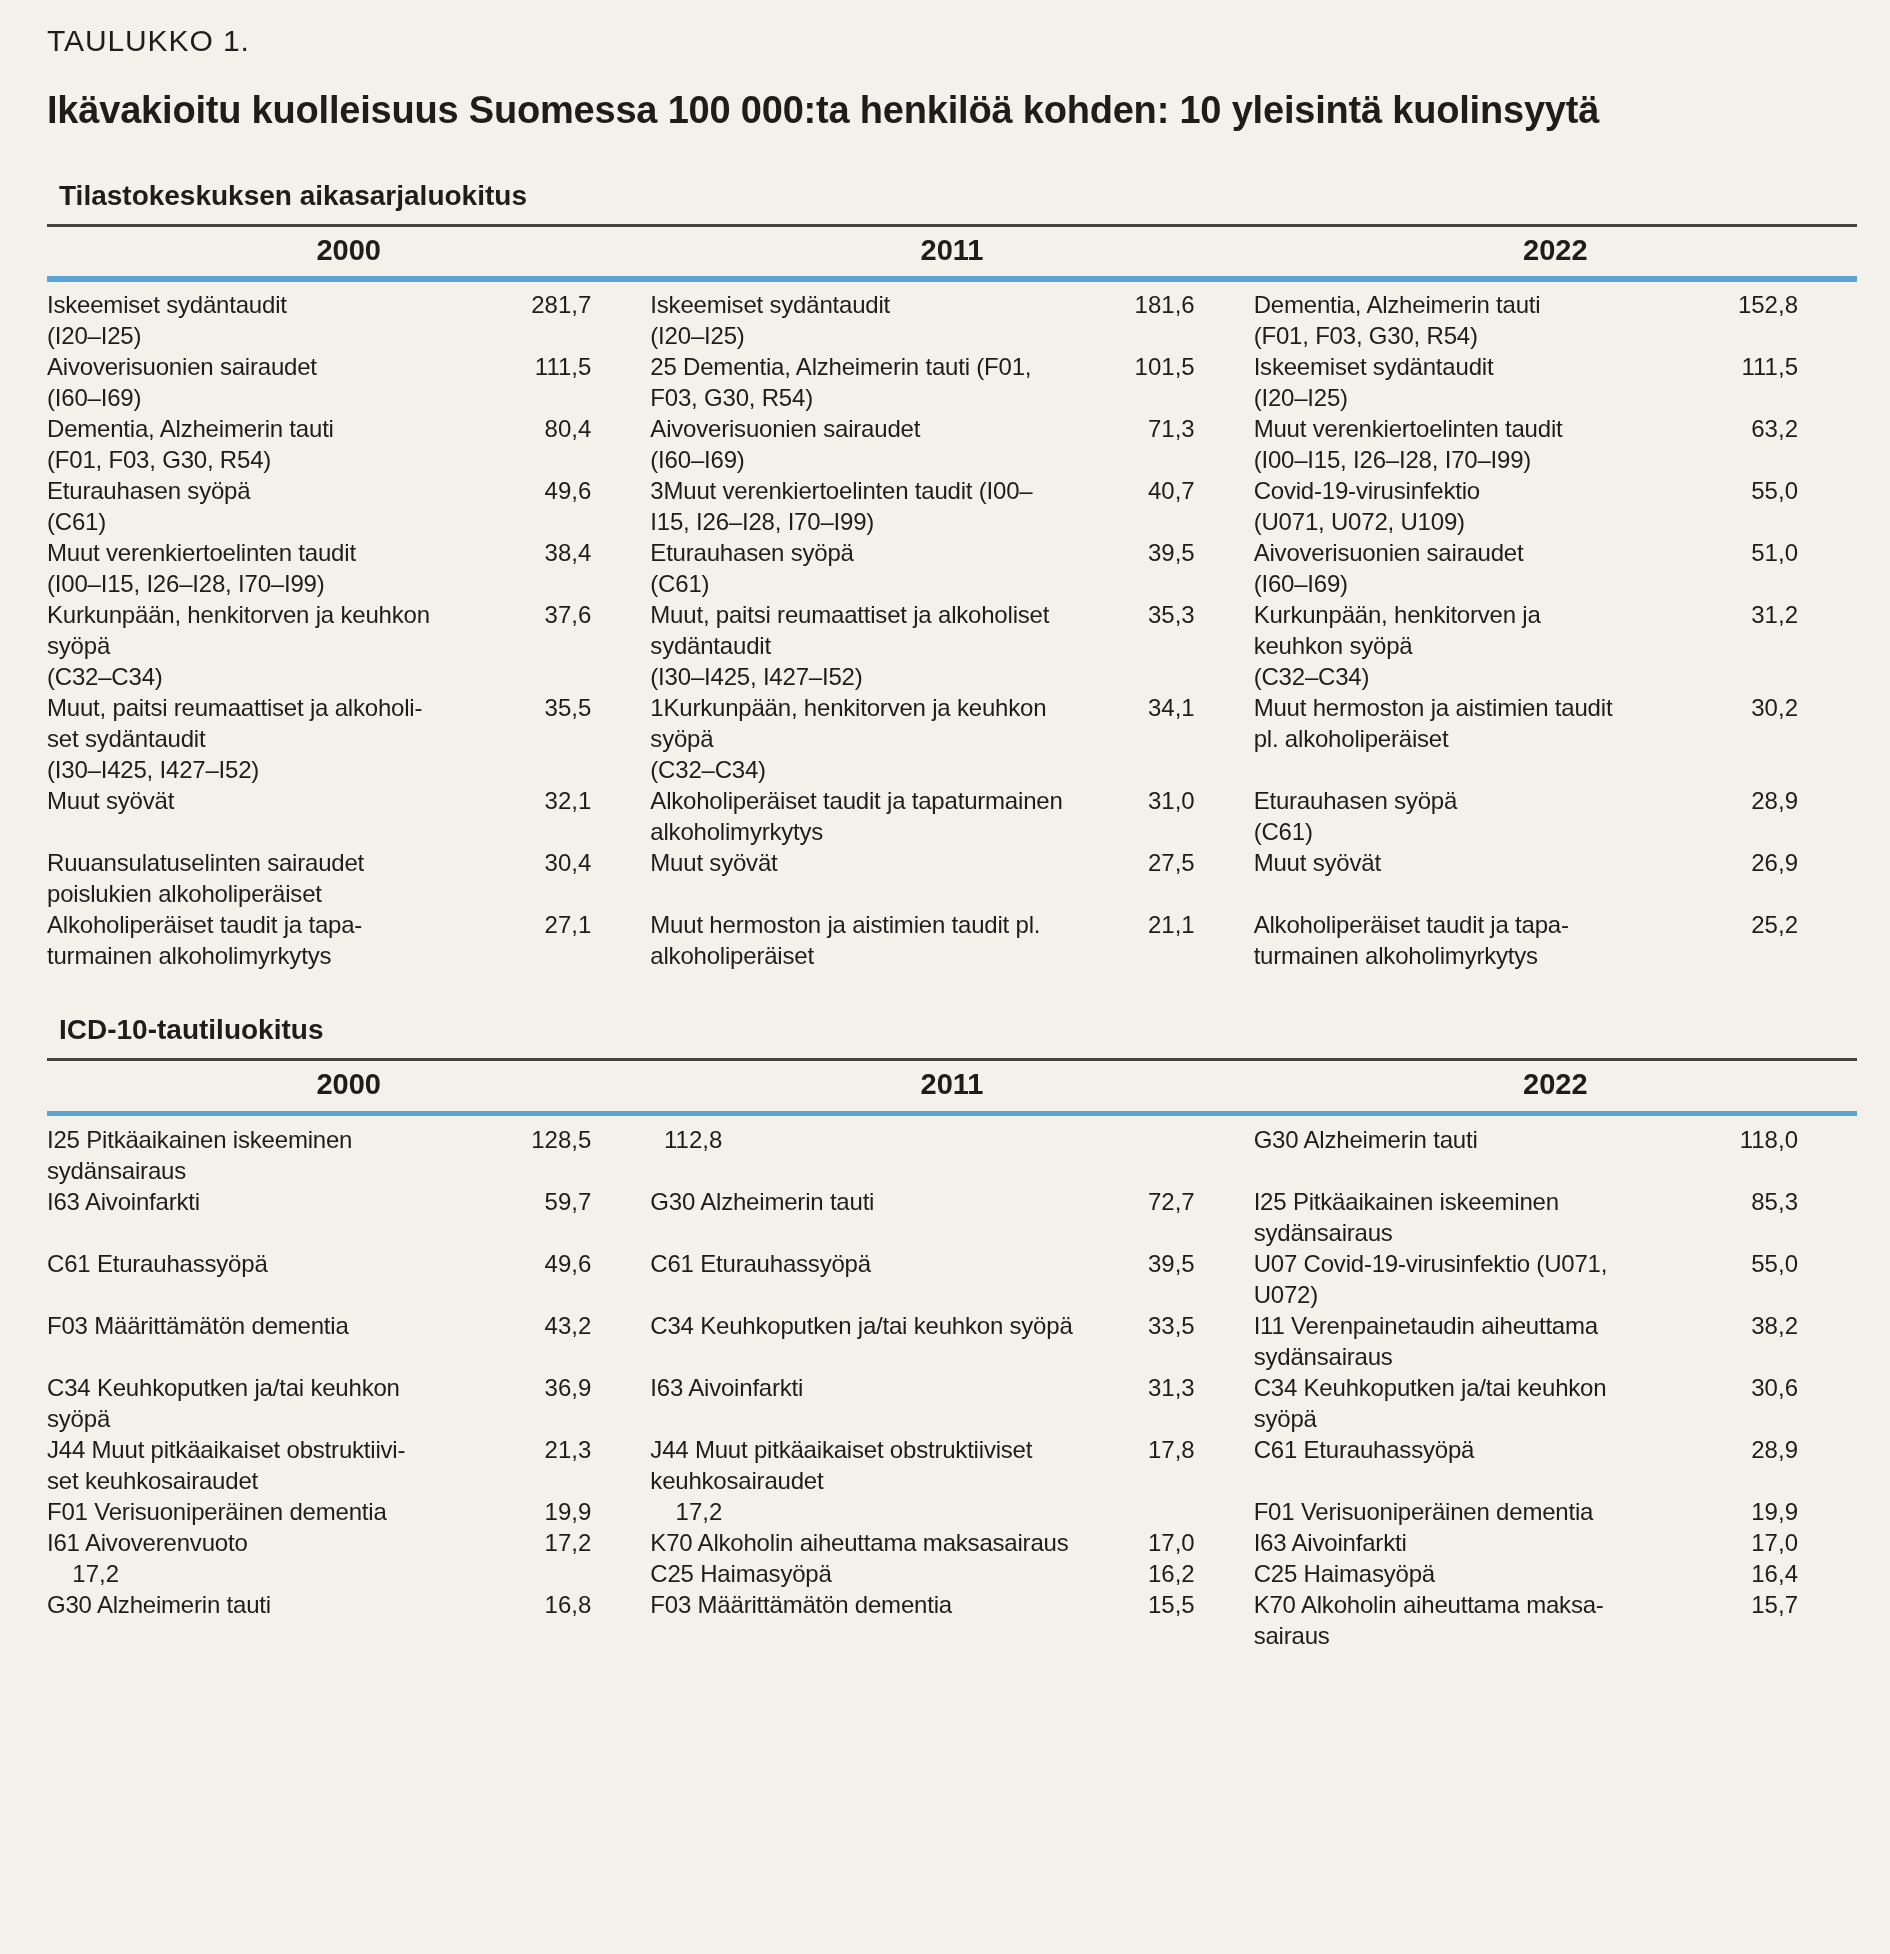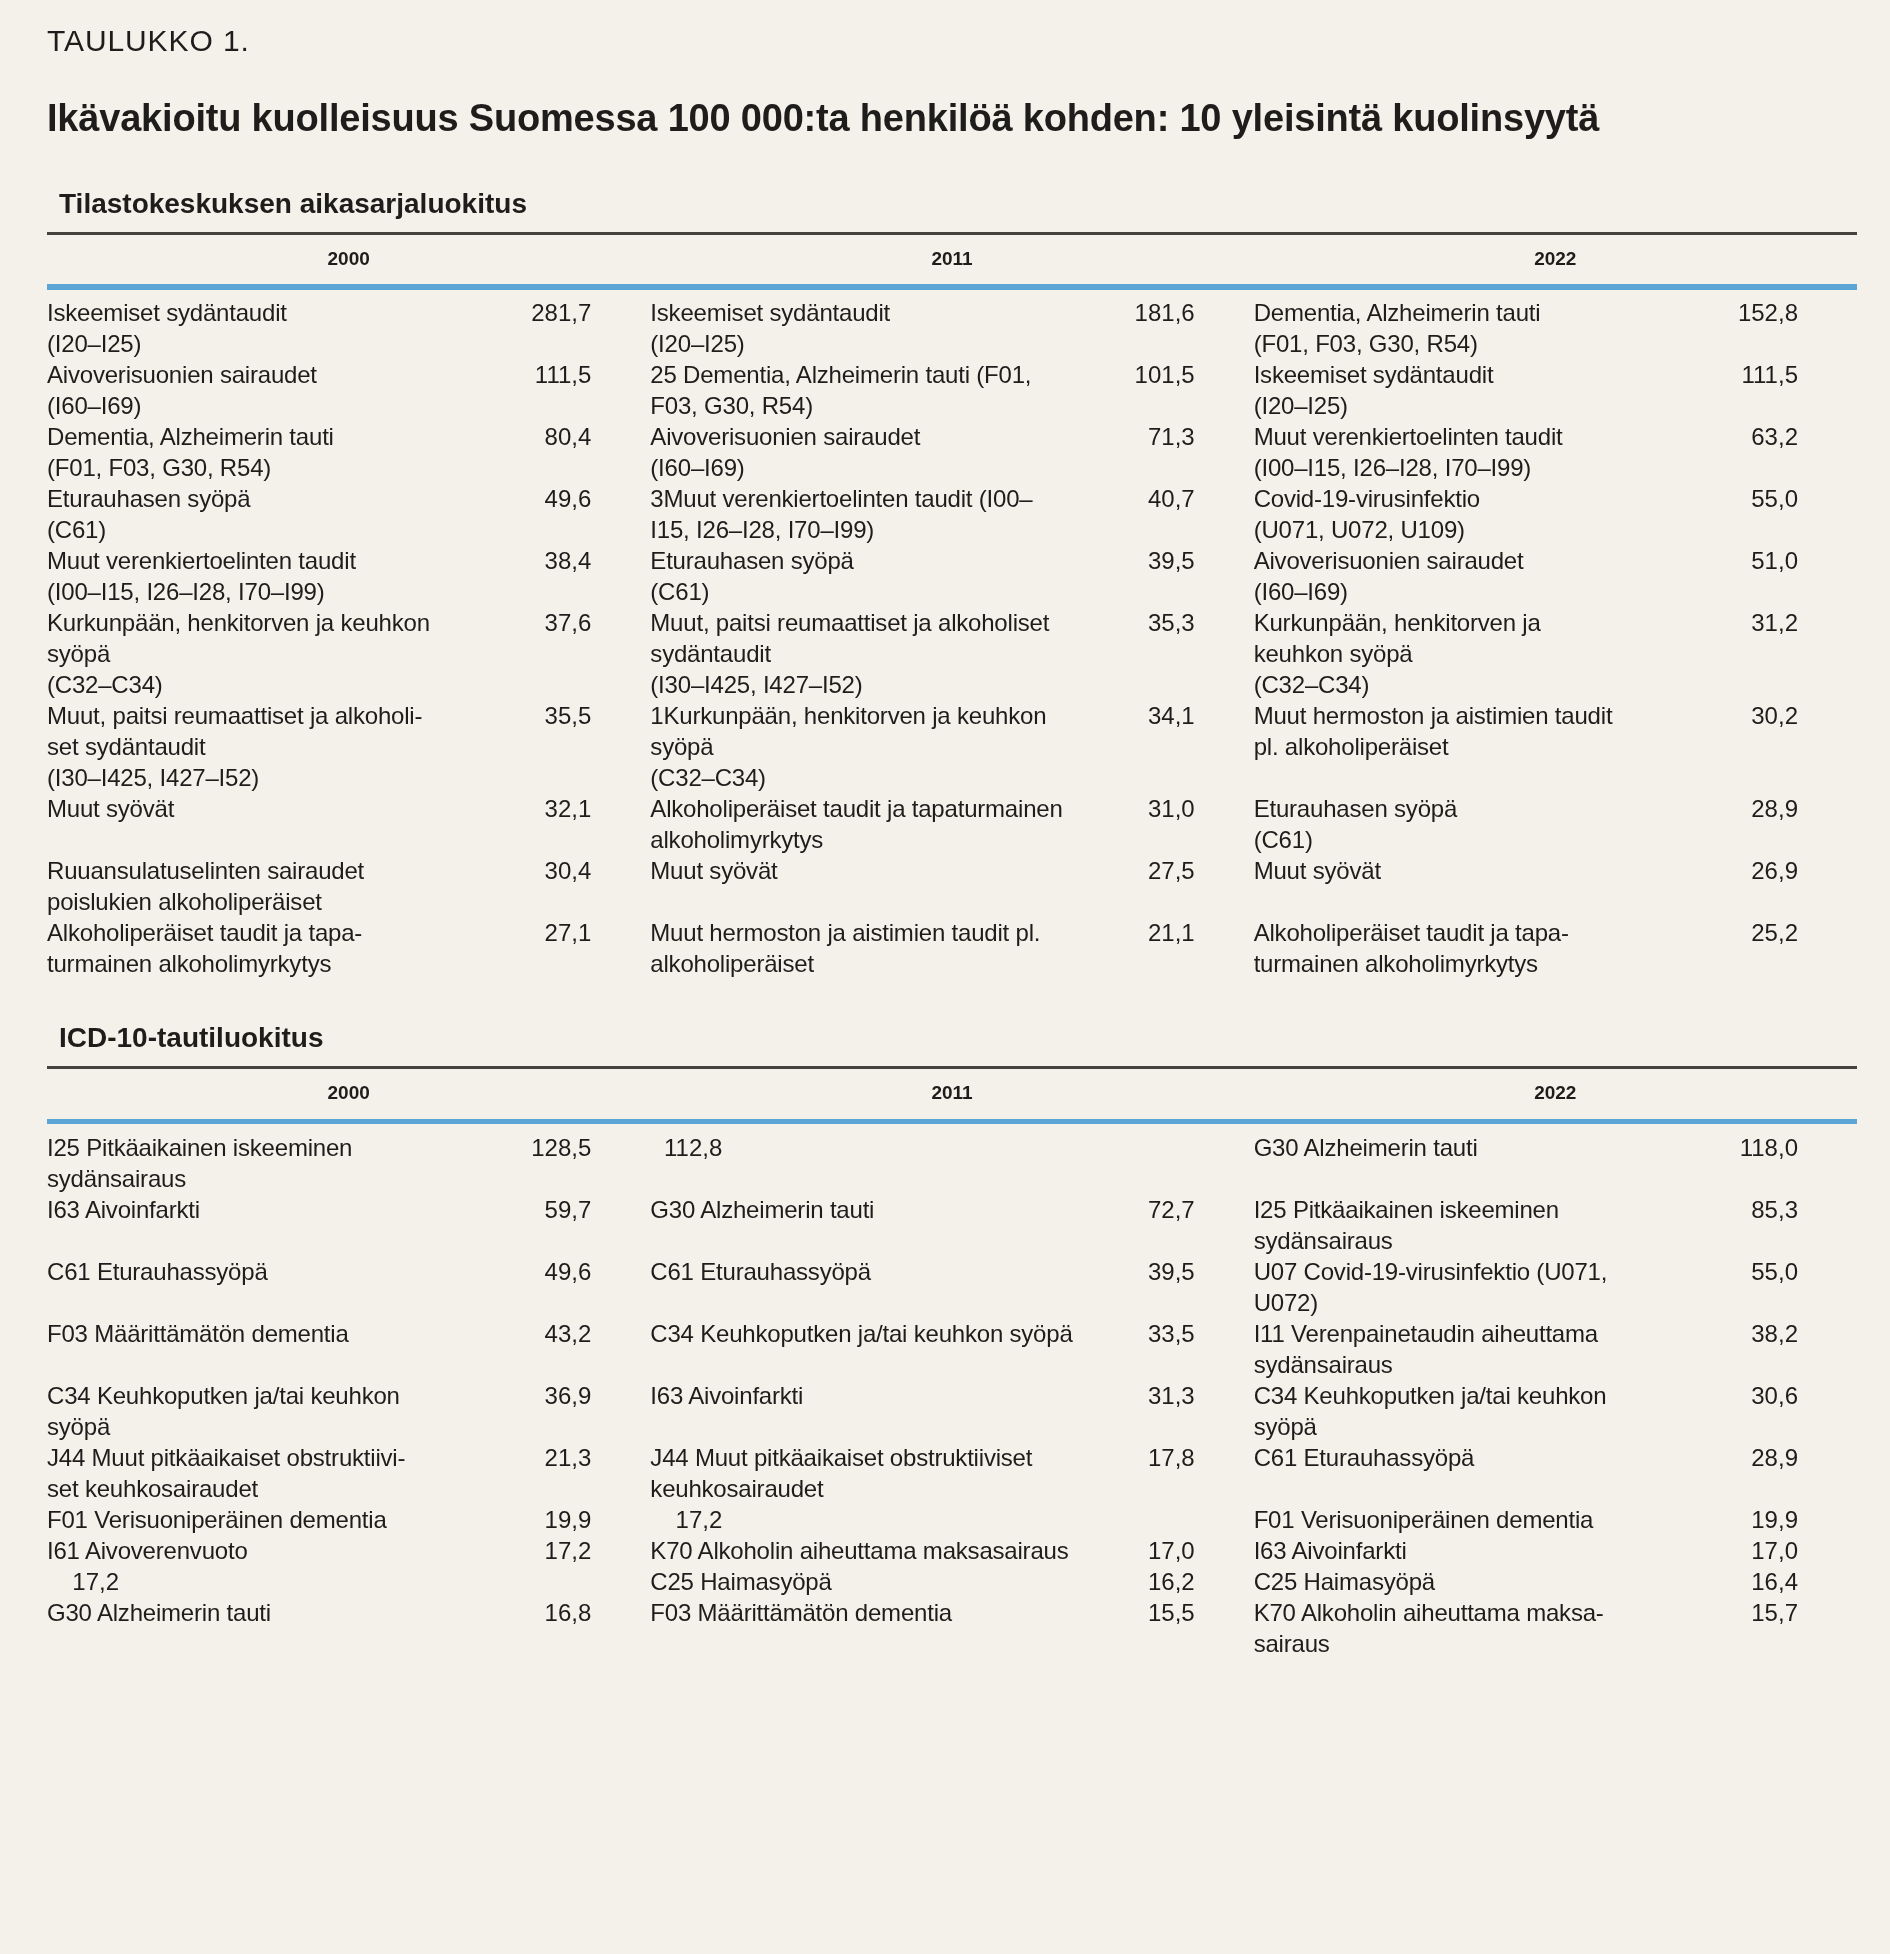--- a/index.html
+++ b/index.html
@@ -13,21 +13,21 @@
     font-family: "Liberation Sans", sans-serif;
   }
   .page { padding: 22px 33px 0 47px; }
   .kicker {
     font-size: 30px;
     line-height: 37px;
     font-weight: 400;
     letter-spacing: 0.9px;
   }
   .title {
-    margin-top: 36px;
+    margin-top: 28px;
     font-size: 38px;
     line-height: 46px;
     font-weight: 700;
     letter-spacing: -0.2px;
     white-space: nowrap;
   }
   .section-label {
     margin: 12px;
     margin-top: 46px;
     font-size: 28px;
@@ -40,21 +40,21 @@
     height: 2.8px;
     background: #44433e;
   }
   .years {
     display: grid;
     grid-template-columns: repeat(3, 1fr);
     padding: 7.4px 0 9.2px 0;
   }
   .year {
     text-align: center;
-    font-size: 19px;
+    font-size: 29px;
     line-height: 33px;
     font-weight: 700;
   }
   .rule-blue {
     height: 5.5px;
     background: #5aa4d6;
   }
   .rows {
     display: grid;
     grid-template-columns: repeat(3, 1fr);

